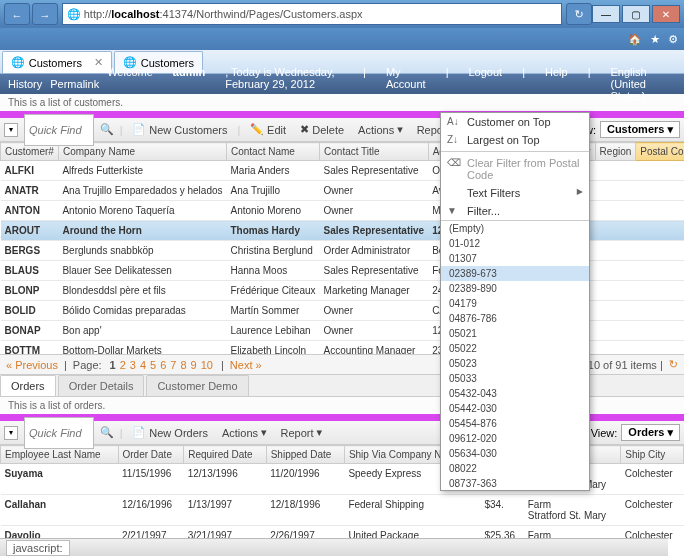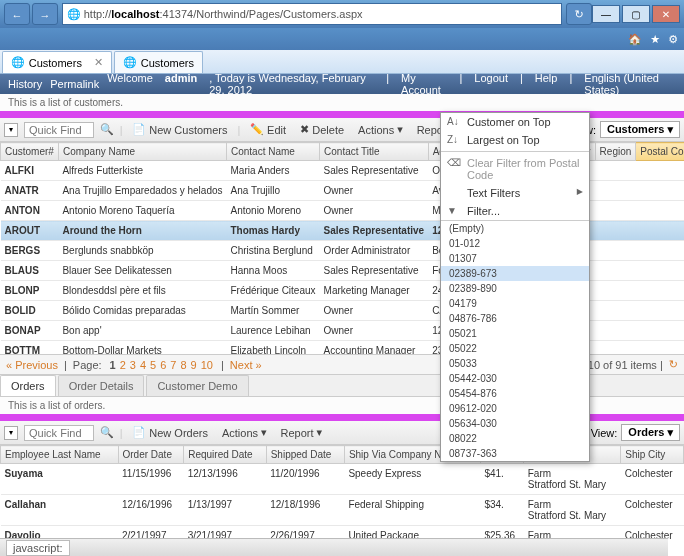--- a/index.html
+++ b/index.html
@@ -11,26 +11,26 @@
 .urlbar .lock{color:#888;margin-right:3px}
 .urlbar .host{font-weight:bold;color:#000}
 .winbtns{display:flex;gap:2px}
 .winbtn{width:28px;height:18px;border:1px solid #3a6a9e;background:#d0e3f5;display:flex;align-items:center;justify-content:center;font-size:10px}
 .winbtn.close{background:#d47a6a;color:#fff}
 .iconrow{height:22px;background:linear-gradient(#5890c8,#4a7cb5);display:flex;align-items:center;justify-content:flex-end;padding:0 6px;gap:8px;color:#fff}
 .tabstrip{height:24px;background:linear-gradient(#e8f1fb,#cfe2f5);display:flex;align-items:end;padding:0 2px;border-bottom:1px solid #99b8d8}
 .tab{height:22px;padding:3px 8px;border:1px solid #99b8d8;border-bottom:none;background:#f5f9fd;margin-right:2px;border-radius:2px 2px 0 0;display:flex;align-items:center;gap:4px}
 .tab.active{background:#fff}
 .hdrbar{height:20px;background:linear-gradient(#5778a6,#3e5d87);color:#fff;display:flex;align-items:center;padding:0 8px;gap:8px}
-.hdrbar .right{margin-left:auto;display:flex;gap:12px}
+.hdrbar .right{margin-left:auto;display:flex;gap:20px}
 .hdrbar a{color:#fff}
 .subtitle{padding:3px 8px;color:#666;font-size:10px;background:#fcfcfc;border-bottom:7px solid #d946ef}
 .toolbar{height:24px;background:linear-gradient(#f7f7f7,#e8e8e8);border-bottom:1px solid #ccc;display:flex;align-items:center;padding:0 4px;gap:6px}
 .toolbar .dd{width:14px;height:14px;border:1px solid #aaa;background:#fff;display:inline-flex;align-items:center;justify-content:center;font-size:8px}
-.qf{color:#888;border:1px solid #bbb;background:#fff;padding:1px 4px;width:70px;height:16px}
+.qf{font-style:italic;color:#888;border:1px solid #bbb;background:#fff;padding:1px 4px;width:70px;height:32px}
 .tbtn{display:flex;align-items:center;gap:3px;color:#444;padding:2px 4px}
 .viewbox{margin-left:auto;display:flex;align-items:center;gap:4px}
 .viewsel{border:1px solid #aaa;background:#fff;padding:1px 6px;font-weight:bold}
 .grid{border-collapse:collapse;width:100%}
 .grid th{background:linear-gradient(#f8f8f8,#e6e6e6);border:1px solid #ccc;padding:3px 4px;text-align:left;font-weight:normal;color:#444;font-size:10px;white-space:nowrap}
 .grid th.sel{background:linear-gradient(#fde9b8,#f8d888);border-color:#e0b860}
 .grid td{border-bottom:1px solid #e8e8e8;padding:4px 4px;font-size:10px;color:#333;vertical-align:top;white-space:nowrap;overflow:hidden}
 .grid tr.selrow td{background:linear-gradient(#d0e5f5,#b8d5ec);font-weight:bold}
 .cid{color:#d77b28;font-weight:bold}
 .pager{background:#f5f5f5;border-top:1px solid #ccc;border-bottom:1px solid #ccc;padding:3px 6px;display:flex;align-items:center;gap:6px;font-size:10px;color:#555}
@@ -367,21 +367,23 @@
   <div class="fm-list" id="fmlist">
       <div class="fm-li">(Empty)</div>
       <div class="fm-li">01-012</div>
       <div class="fm-li">01307</div>
       <div class="fm-li hl">02389-673</div>
       <div class="fm-li">02389-890</div>
       <div class="fm-li">04179</div>
       <div class="fm-li">04876-786</div>
       <div class="fm-li">05021</div>
       <div class="fm-li">05022</div>
+      <div class="fm-li">05023</div>
       <div class="fm-li">05033</div>
+      <div class="fm-li">05432-043</div>
       <div class="fm-li">05442-030</div>
       <div class="fm-li">05454-876</div>
       <div class="fm-li">09612-020</div>
       <div class="fm-li">05634-030</div>
       <div class="fm-li">08022</div>
       <div class="fm-li">08737-363</div>
     </div>
 </div>
 
 <div class="sbar">

